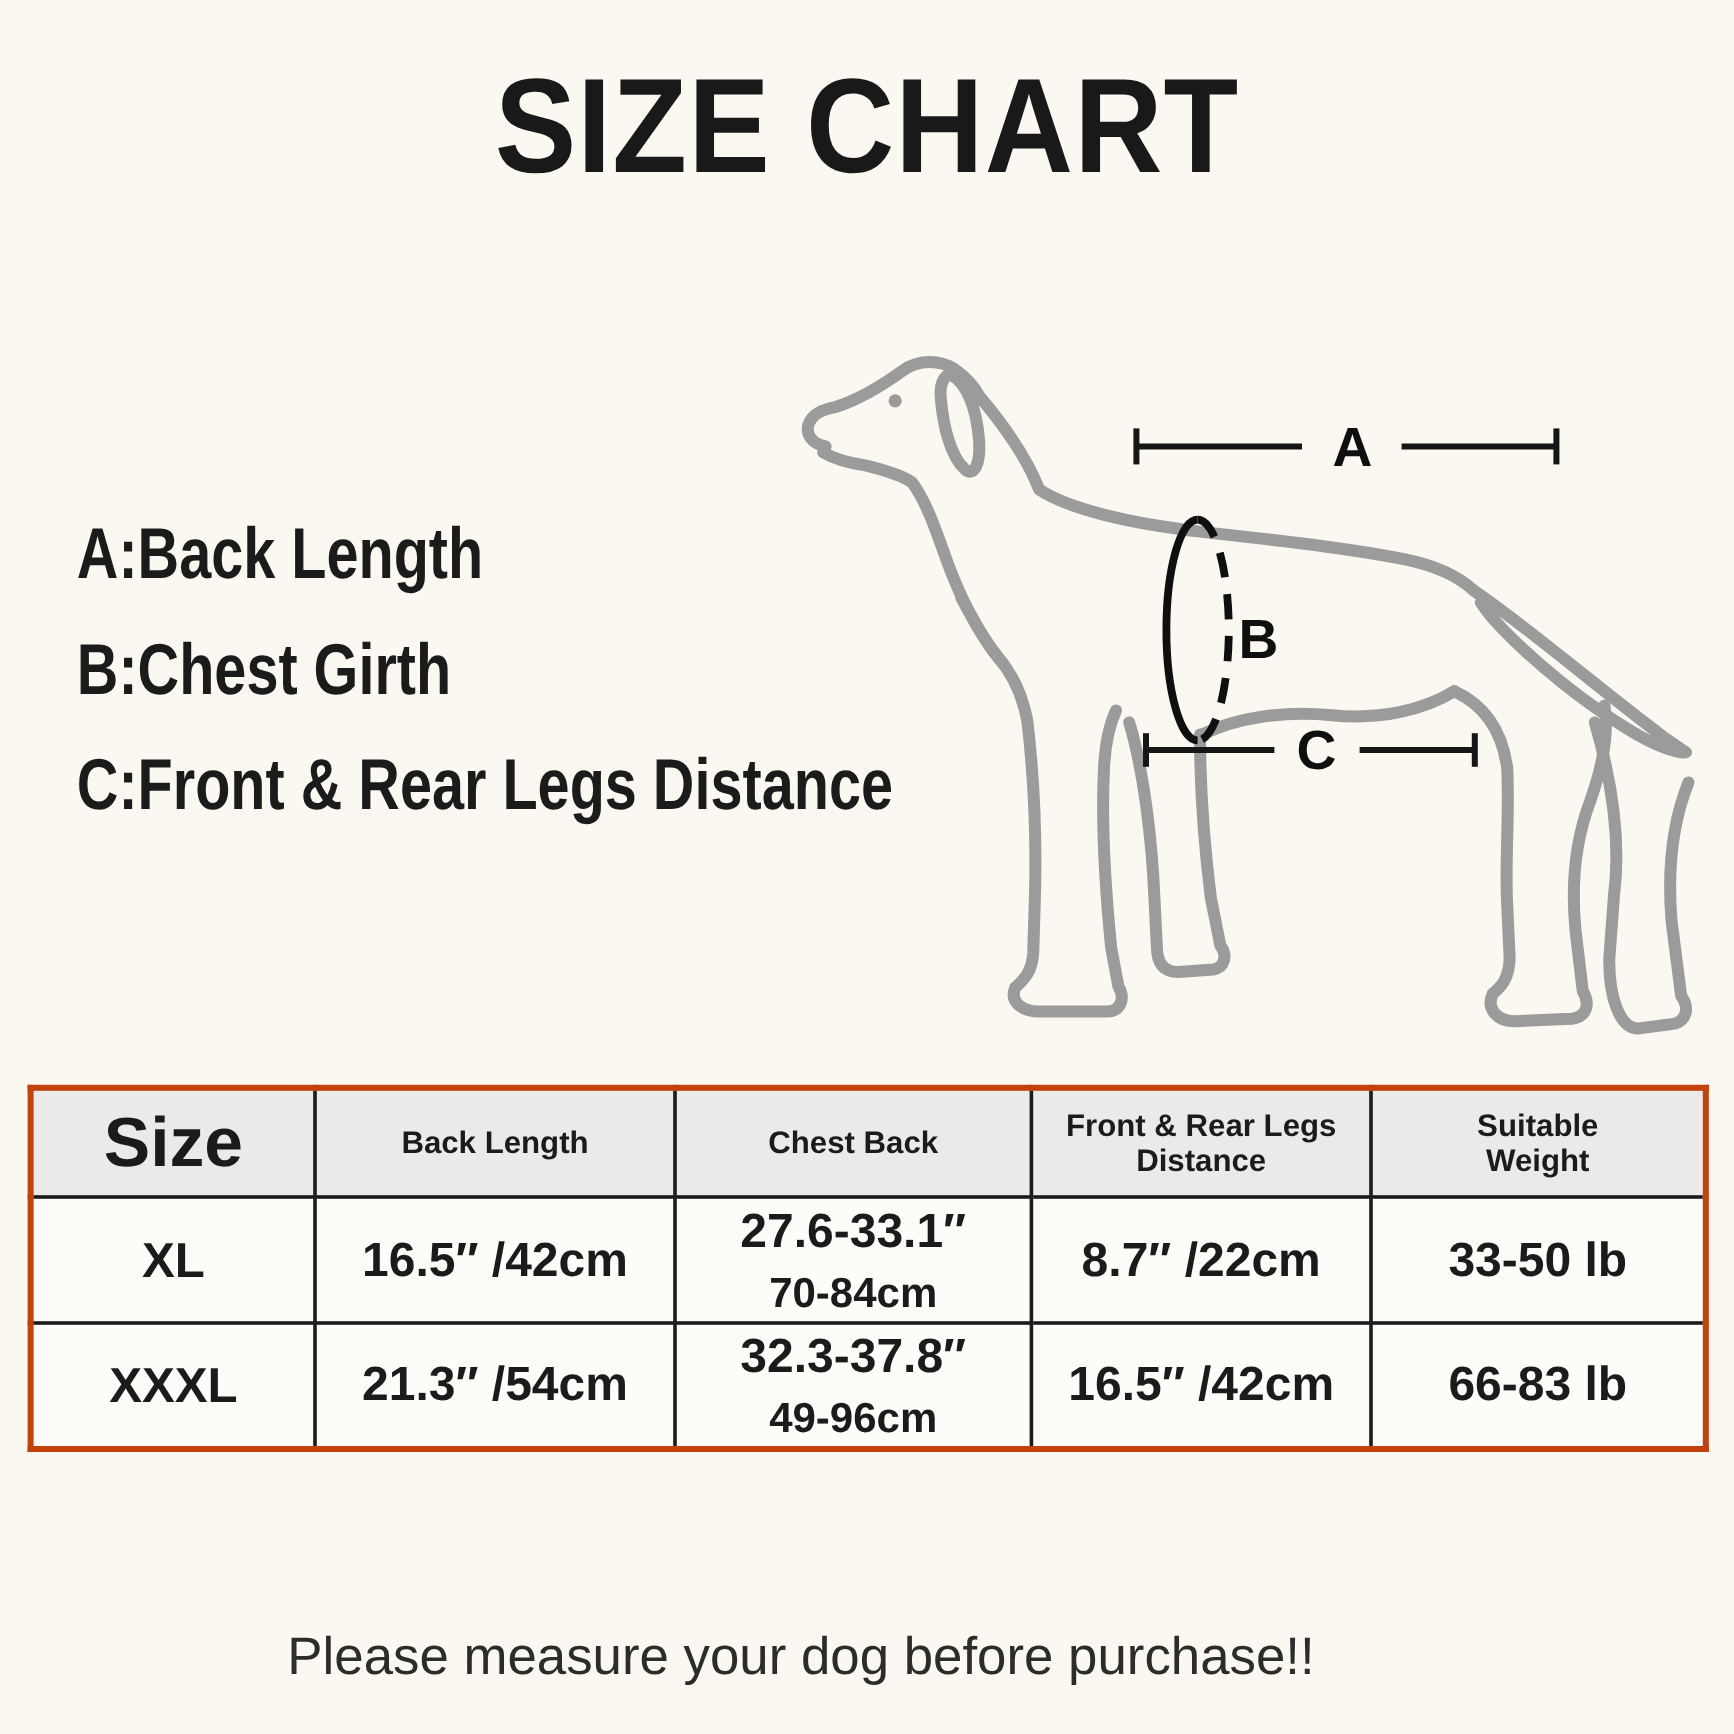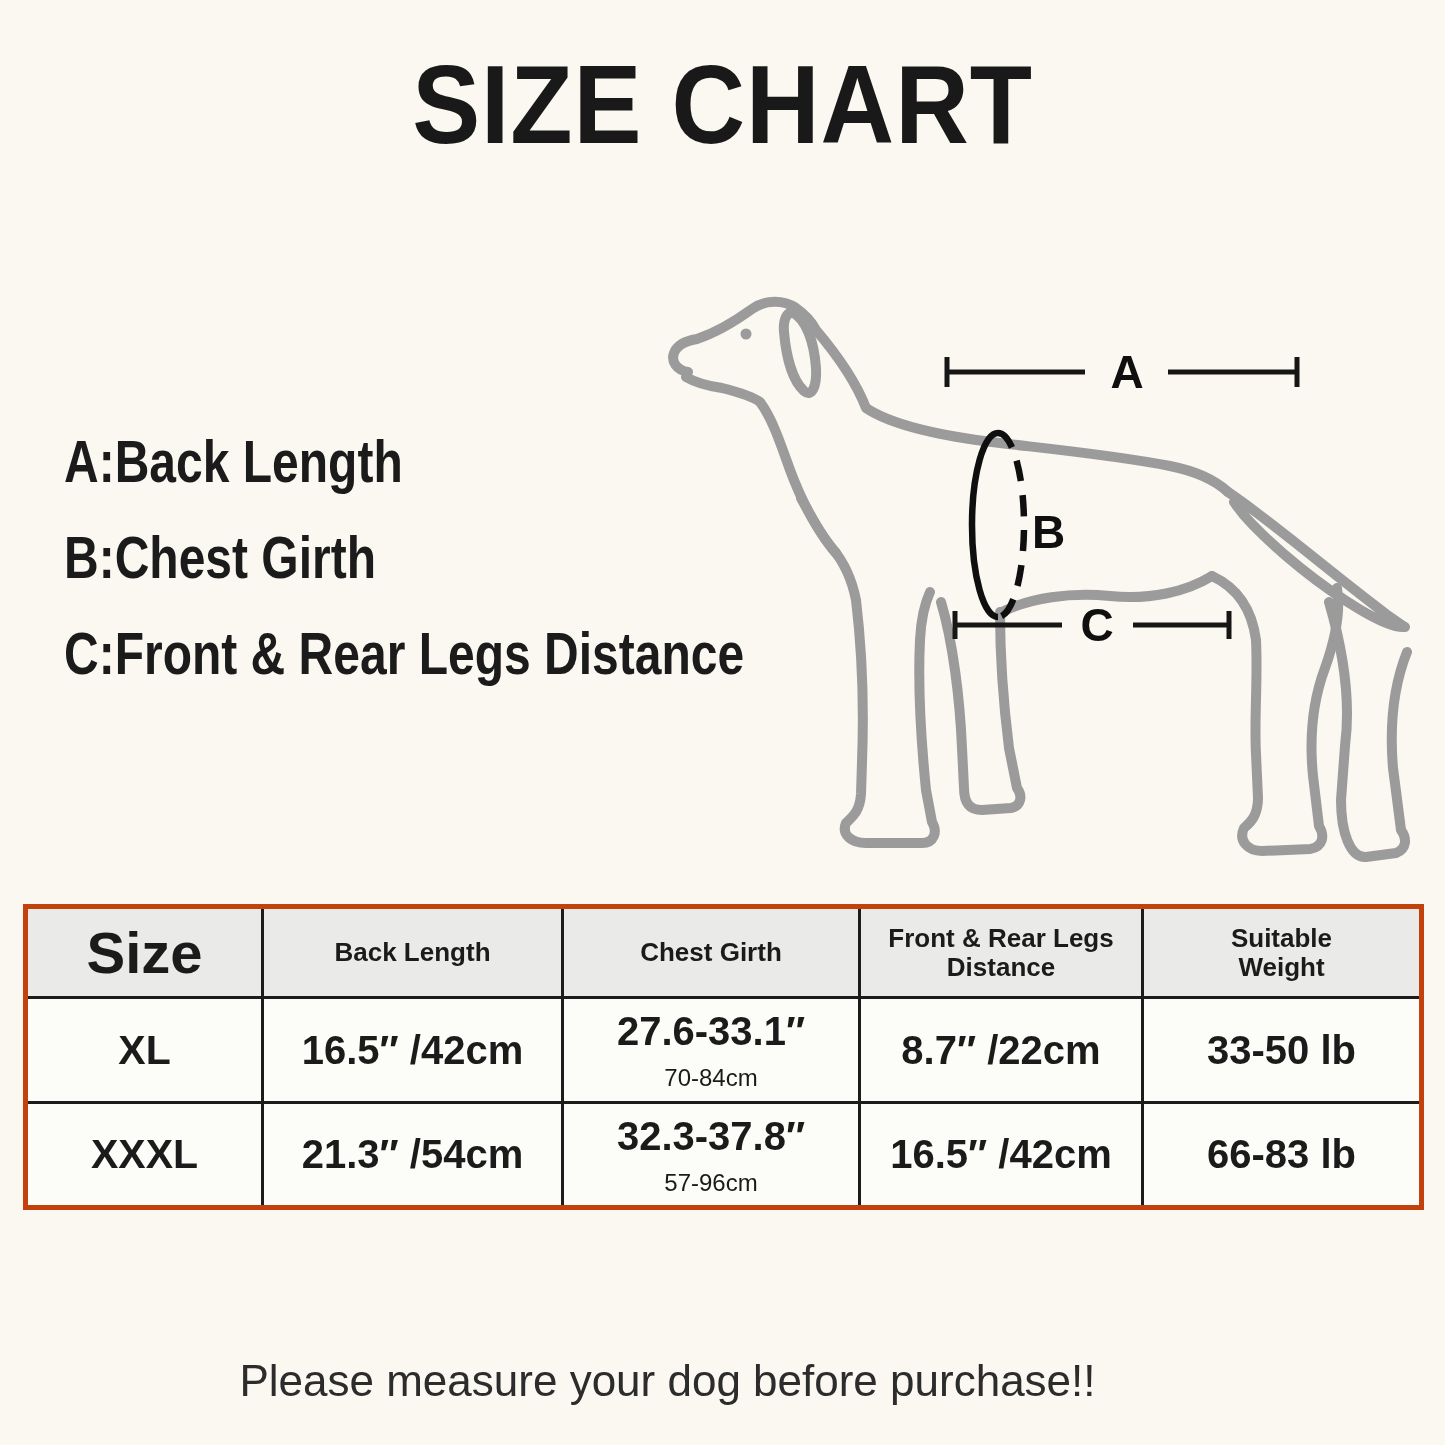--- a/index.html
+++ b/index.html
@@ -46,21 +46,21 @@
     padding:0;
   }
   .size-table thead tr{height:91px;}
   .size-table tbody tr{height:105px;}
   .size-table th{background:#eaeae8;font-size:26px;font-weight:bold;line-height:1.1;}
   .size-table th.size-head{font-size:58px;}
   .size-table th .wrap{display:inline-block;max-width:250px;}
   .size-table th .wrap-narrow{display:inline-block;max-width:190px;}
   .size-table td{font-size:40px;font-weight:bold;background:#fcfcf9;}
   .size-table td.size-cell{font-size:41px;}
-  .cell-sub{font-size:24px;font-weight:normal;line-height:1.05;margin-top:12px;}
+  .cell-sub{font-size:35px;font-weight:bold;line-height:1.05;margin-top:12px;}
   .cell-main{line-height:1.1;}
 
   .footer-note{
     position:absolute;left:0;top:1356px;width:1335px;
     text-align:center;
     font-size:44px;font-weight:normal;color:#2c2c2c;
   }
 </style>
 </head>
 <body>
@@ -196,42 +196,42 @@
       <col style="width:237px">
         <col style="width:300px">
         <col style="width:297px">
         <col style="width:283px">
         <col style="width:279px">
     </colgroup>
     <thead>
       <tr>
         <th class="size-head">Size</th>
         <th>Back Length</th>
-        <th>Chest Girth</th>
+        <th>Chest Back</th>
         <th><span class="wrap">Front &amp; Rear Legs Distance</span></th>
         <th><span class="wrap-narrow">Suitable Weight</span></th>
       </tr>
     </thead>
     <tbody>
       <tr>
         <td class="size-cell">XL</td>
         <td>16.5″ /42cm</td>
         <td>
           <div class="cell-main">27.6-33.1″</div>
           <div class="cell-sub">70-84cm</div>
         </td>
         <td>8.7″ /22cm</td>
         <td>33-50 lb</td>
       </tr>
       <tr>
         <td class="size-cell">XXXL</td>
         <td>21.3″ /54cm</td>
         <td>
           <div class="cell-main">32.3-37.8″</div>
-          <div class="cell-sub">57-96cm</div>
+          <div class="cell-sub">49-96cm</div>
         </td>
         <td>16.5″ /42cm</td>
         <td>66-83 lb</td>
       </tr>
     </tbody>
   </table>
 
   <div class="footer-note">Please measure your dog before purchase!!</div>
 
 </div>

